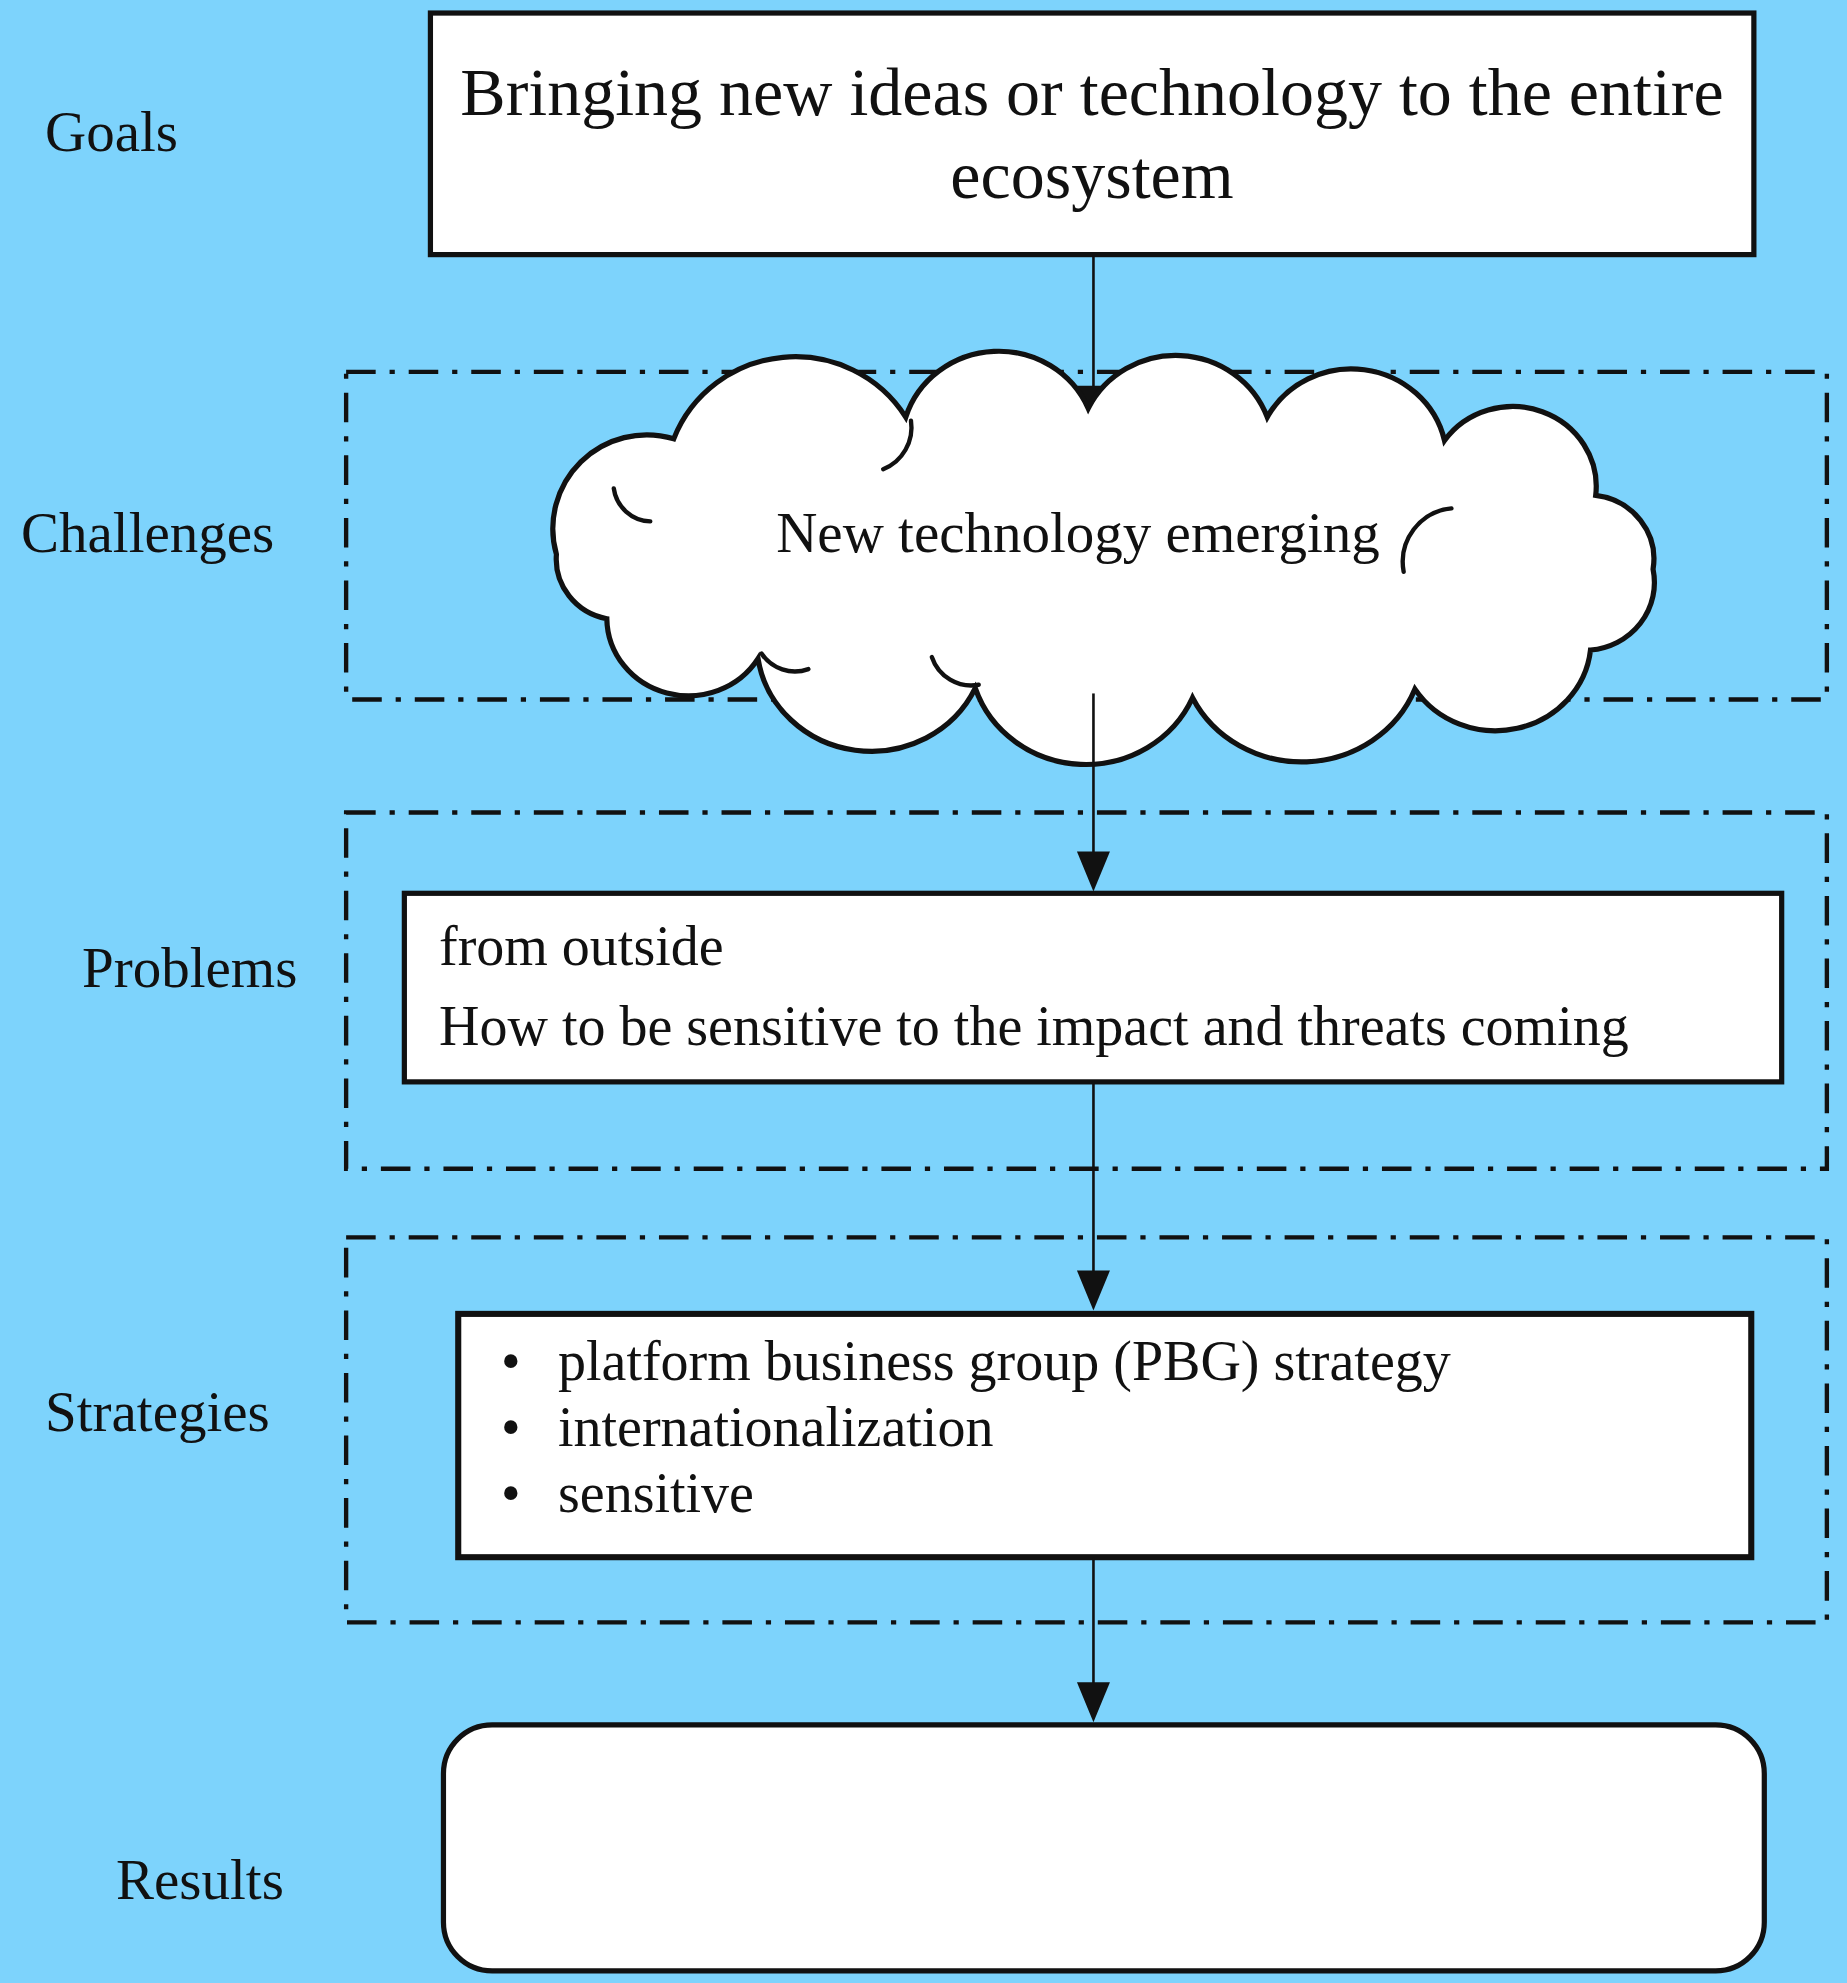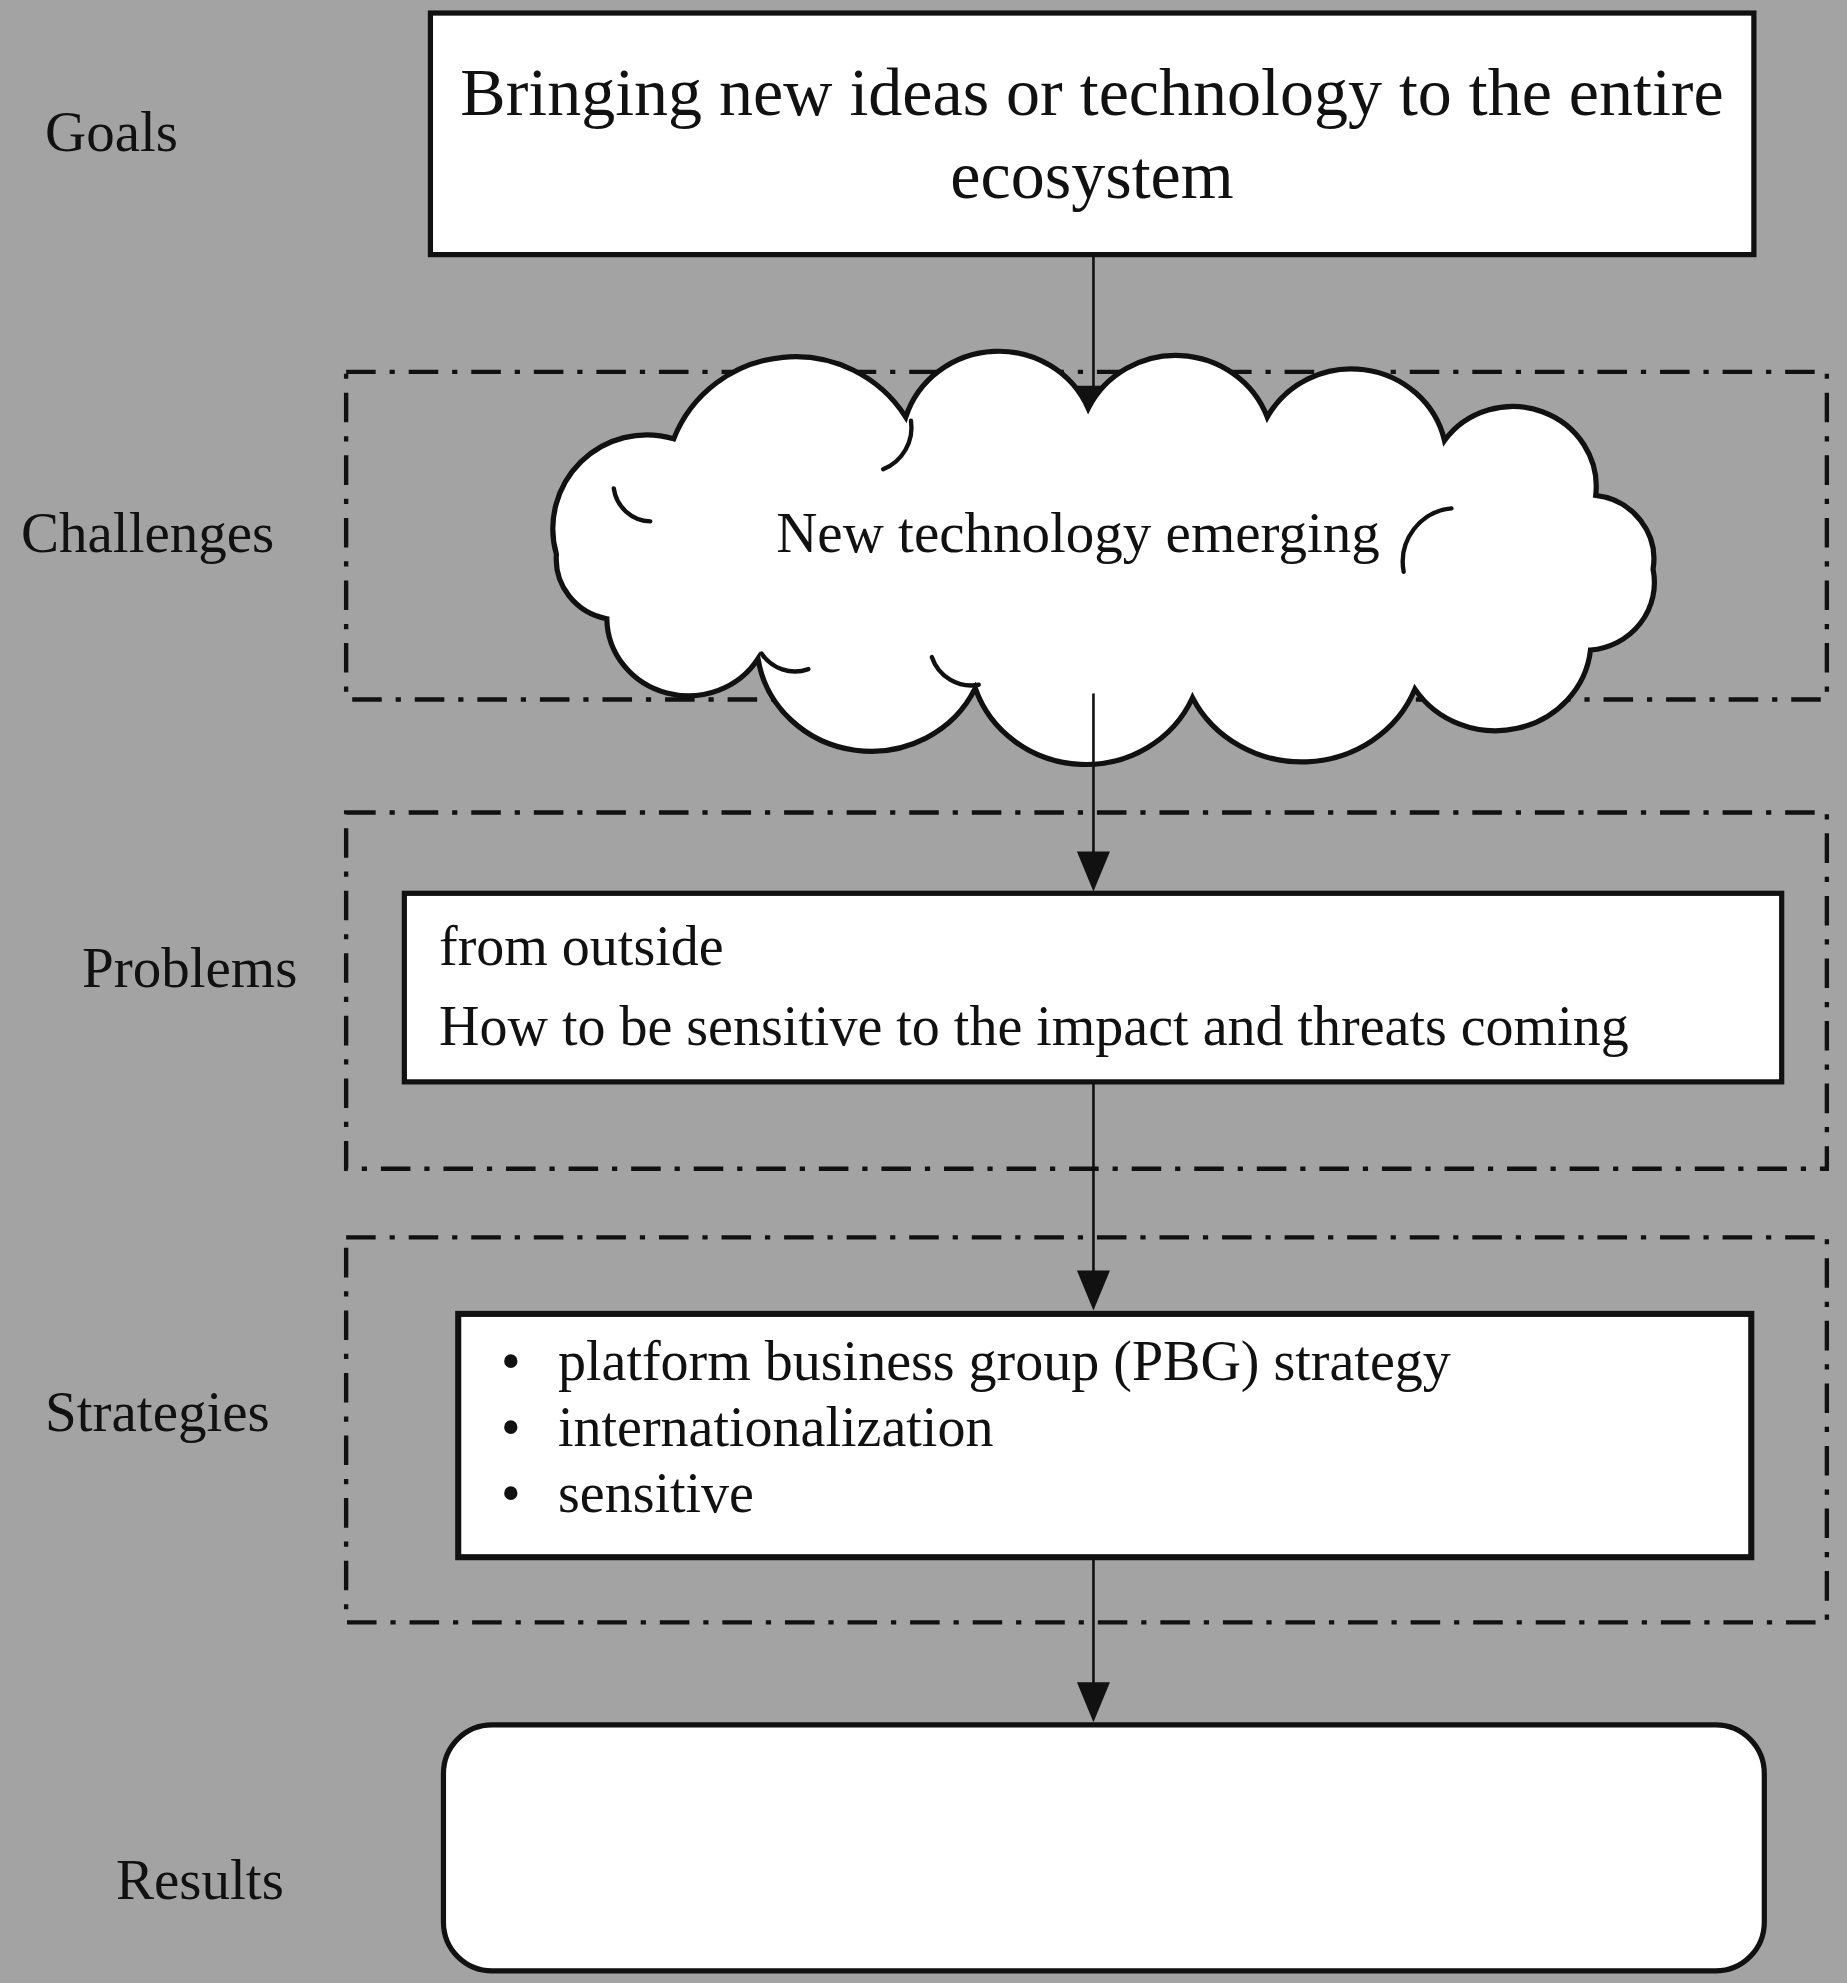--- a/index.html
+++ b/index.html
@@ -4,21 +4,21 @@
 <style>
   html, body {
     margin: 0;
     padding: 0;
     background: #ffffff;
   }
   .page {
     position: relative;
     width: 1848px;
     height: 1983px;
-    background: #a3a3a3;
+    background: #7dd3fc;
     font-family: "Liberation Serif", "DejaVu Serif", serif;
     color: #111111;
     overflow: hidden;
   }
   svg.shapes {
     position: absolute;
     left: 0;
     top: 0;
     width: 1848px;
     height: 1983px;

